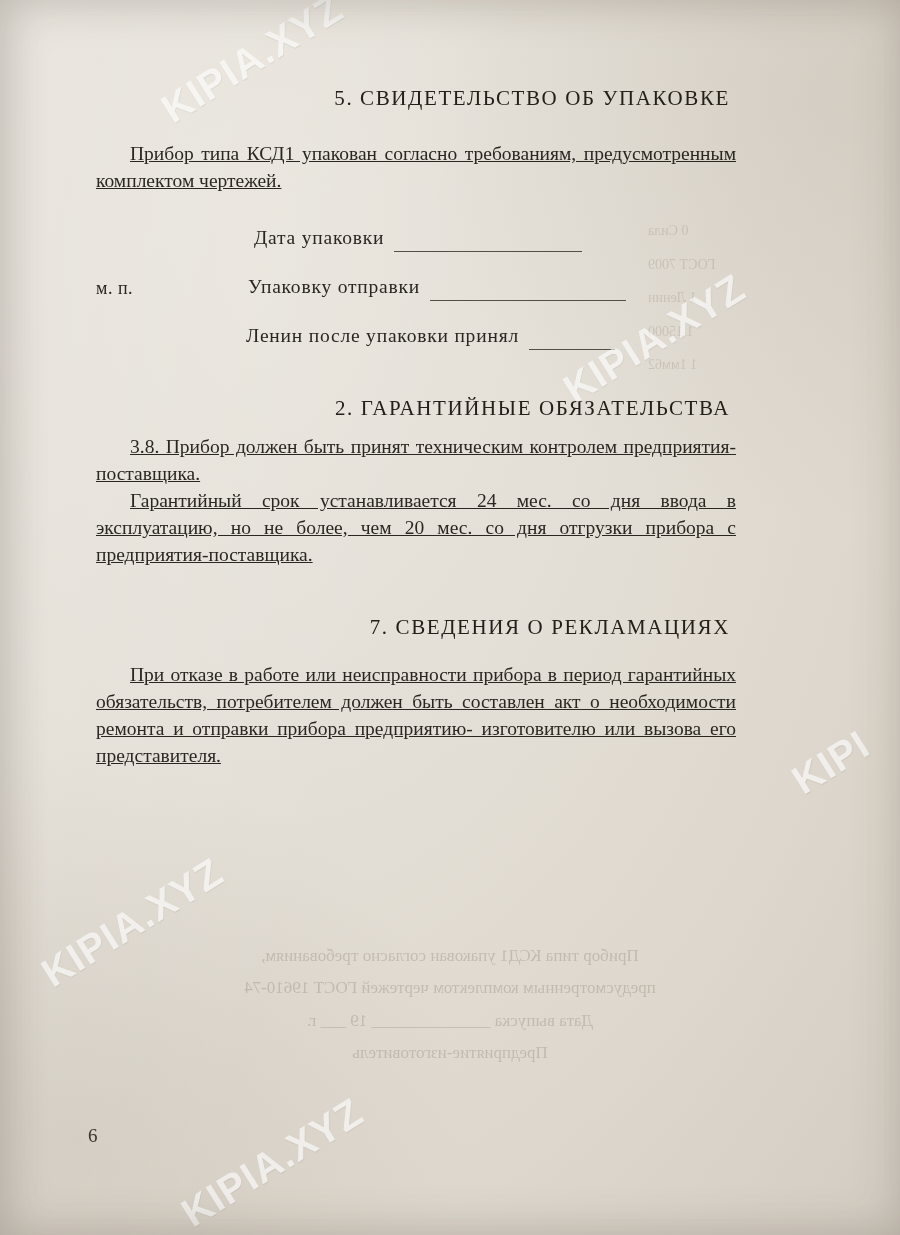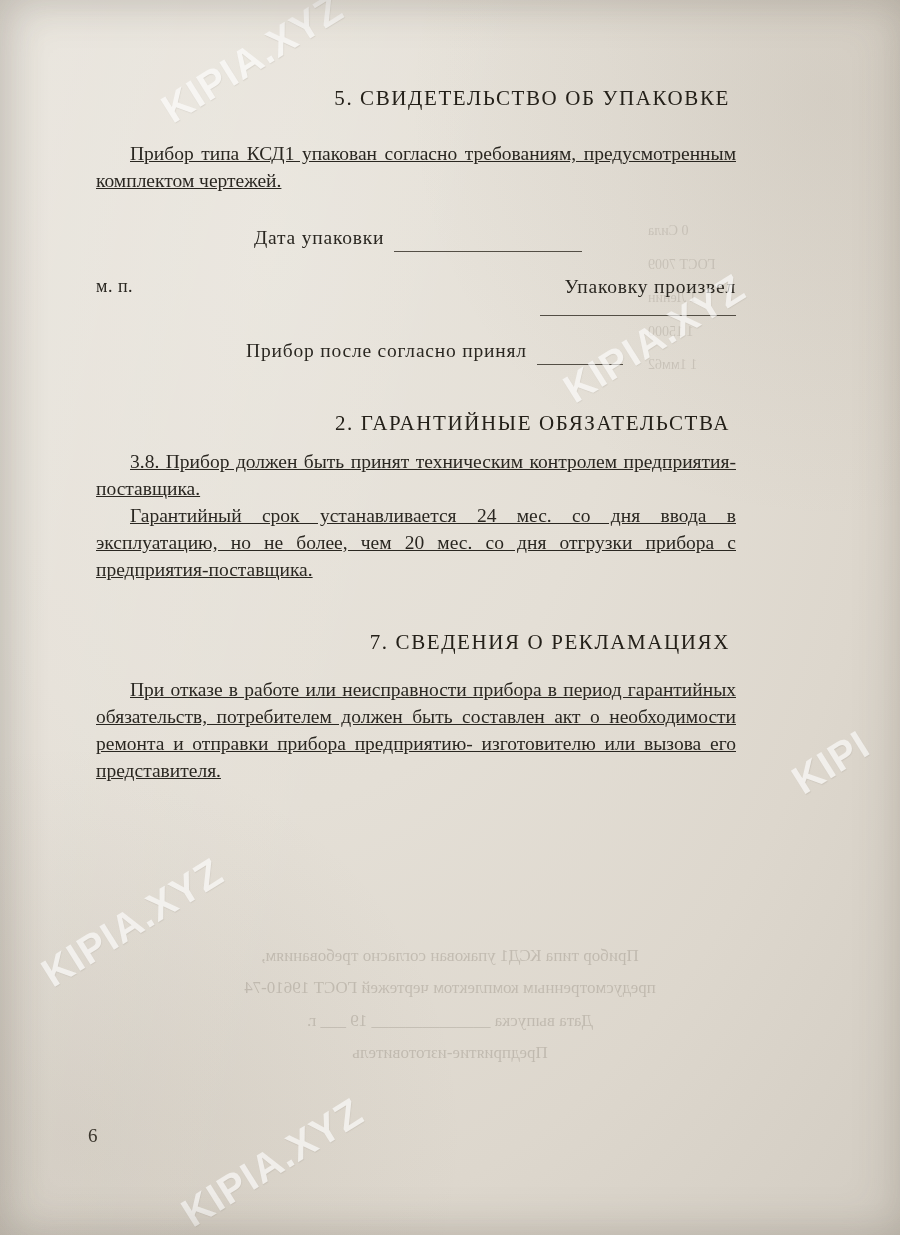--- a/index.html
+++ b/index.html
@@ -98,21 +98,21 @@
     border-bottom: 1.6px solid #3a352c;
     height: 14px;
     margin-left: 10px;
     opacity: 0.85;
   }
   .blank-1 { width: 188px; }
   .blank-2 { width: 196px; }
   .blank-3 { width: 86px; }
 
   .row-pad-1 { padding-left: 158px; }
-  .row-pad-2 { padding-left: 152px; flex-direction: column; }
+  .row-pad-2 { padding-left: 152px; }
   .row-pad-3 { padding-left: 150px; }
 
   
   .folio {
     position: absolute;
     left: 88px;
     top: 1125px;
     font-size: 19px;
     color: #3a352c;
   }
@@ -198,28 +198,28 @@
 
       <div class="form-row row-pad-1">
         <span class="form-label">Дата  упаковки</span>
         <span class="blank blank-1"></span>
       </div>
 
       <div class="sp-22"></div>
 
       <div class="form-row row-pad-2" style="position:relative;">
         <span class="mp">м. п.</span>
-        <span class="form-label">Упаковку  произвел</span>
+        <span class="form-label">Упаковку  отправки</span>
         <span class="blank blank-2"></span>
       </div>
 
       <div class="sp-22"></div>
 
       <div class="form-row row-pad-3">
-        <span class="form-label">Прибор  после  согласно  принял</span>
+        <span class="form-label">Ленин  после  упаковки  принял</span>
         <span class="blank blank-3"></span>
       </div>
 
     </div>
 
     <div class="sp-38"></div>
 
     <h2 class="section-title">2.  ГАРАНТИЙНЫЕ ОБЯЗАТЕЛЬСТВА</h2>
 
     <div class="sp-6"></div>

